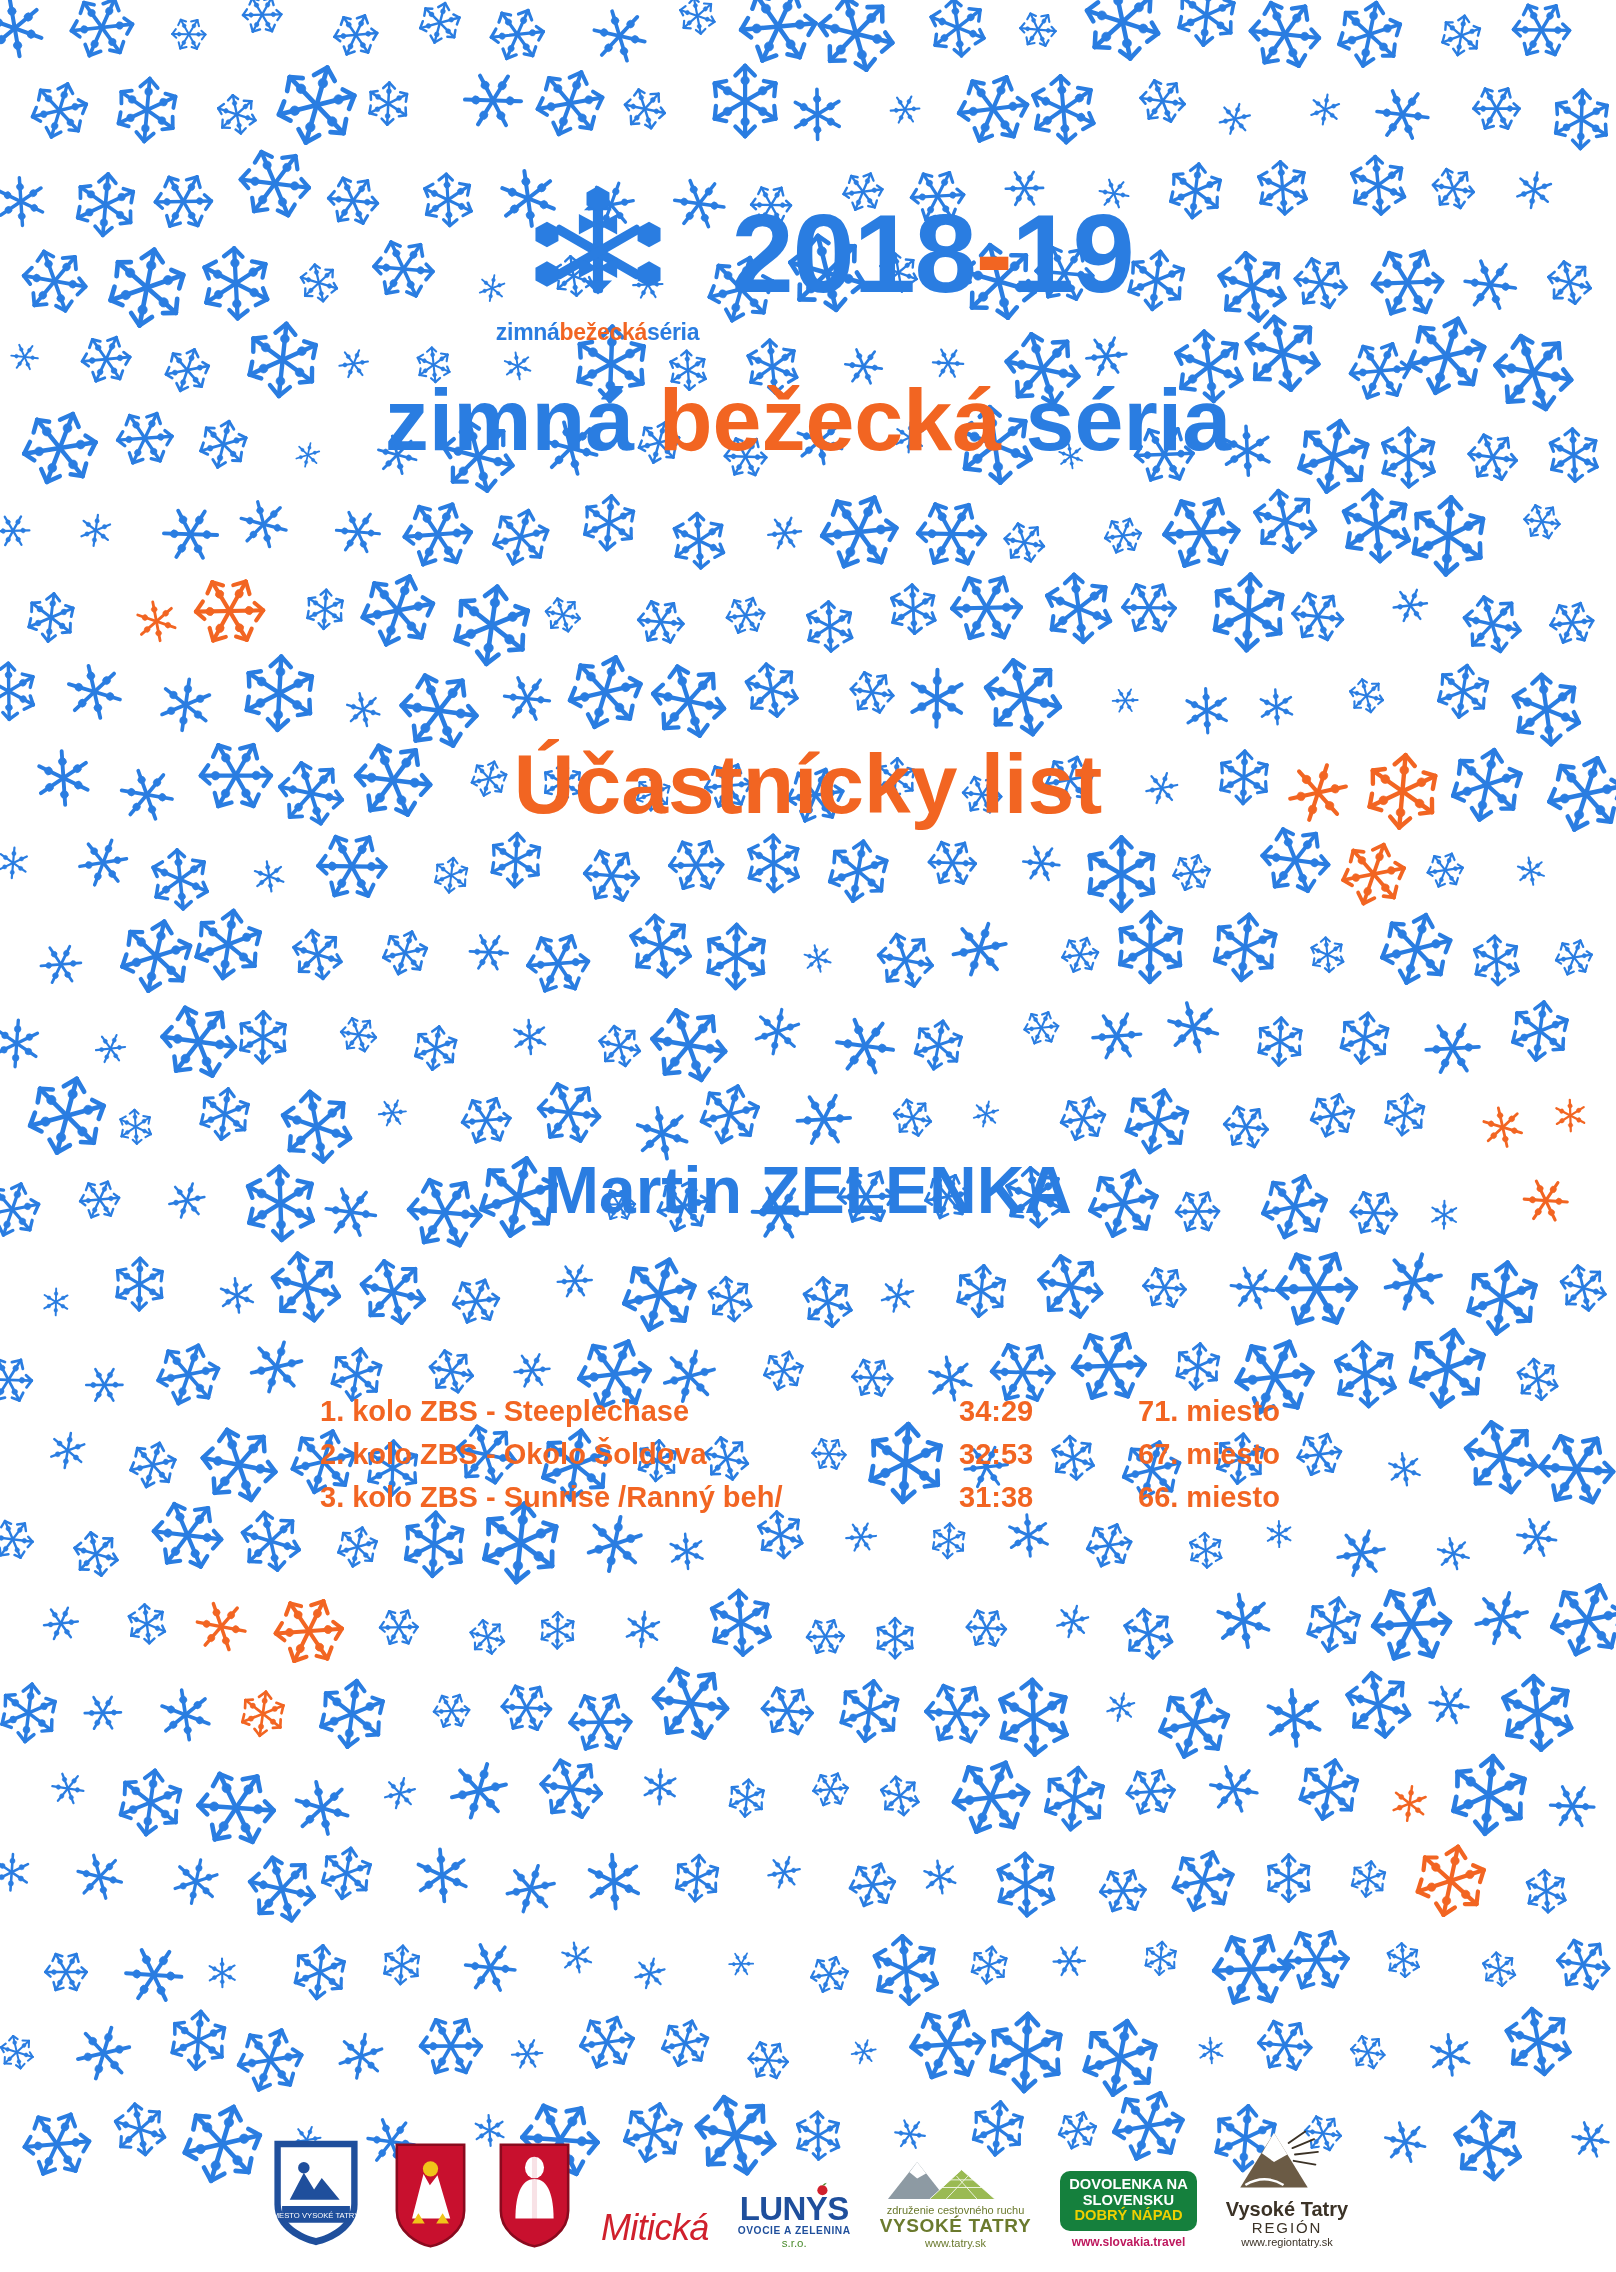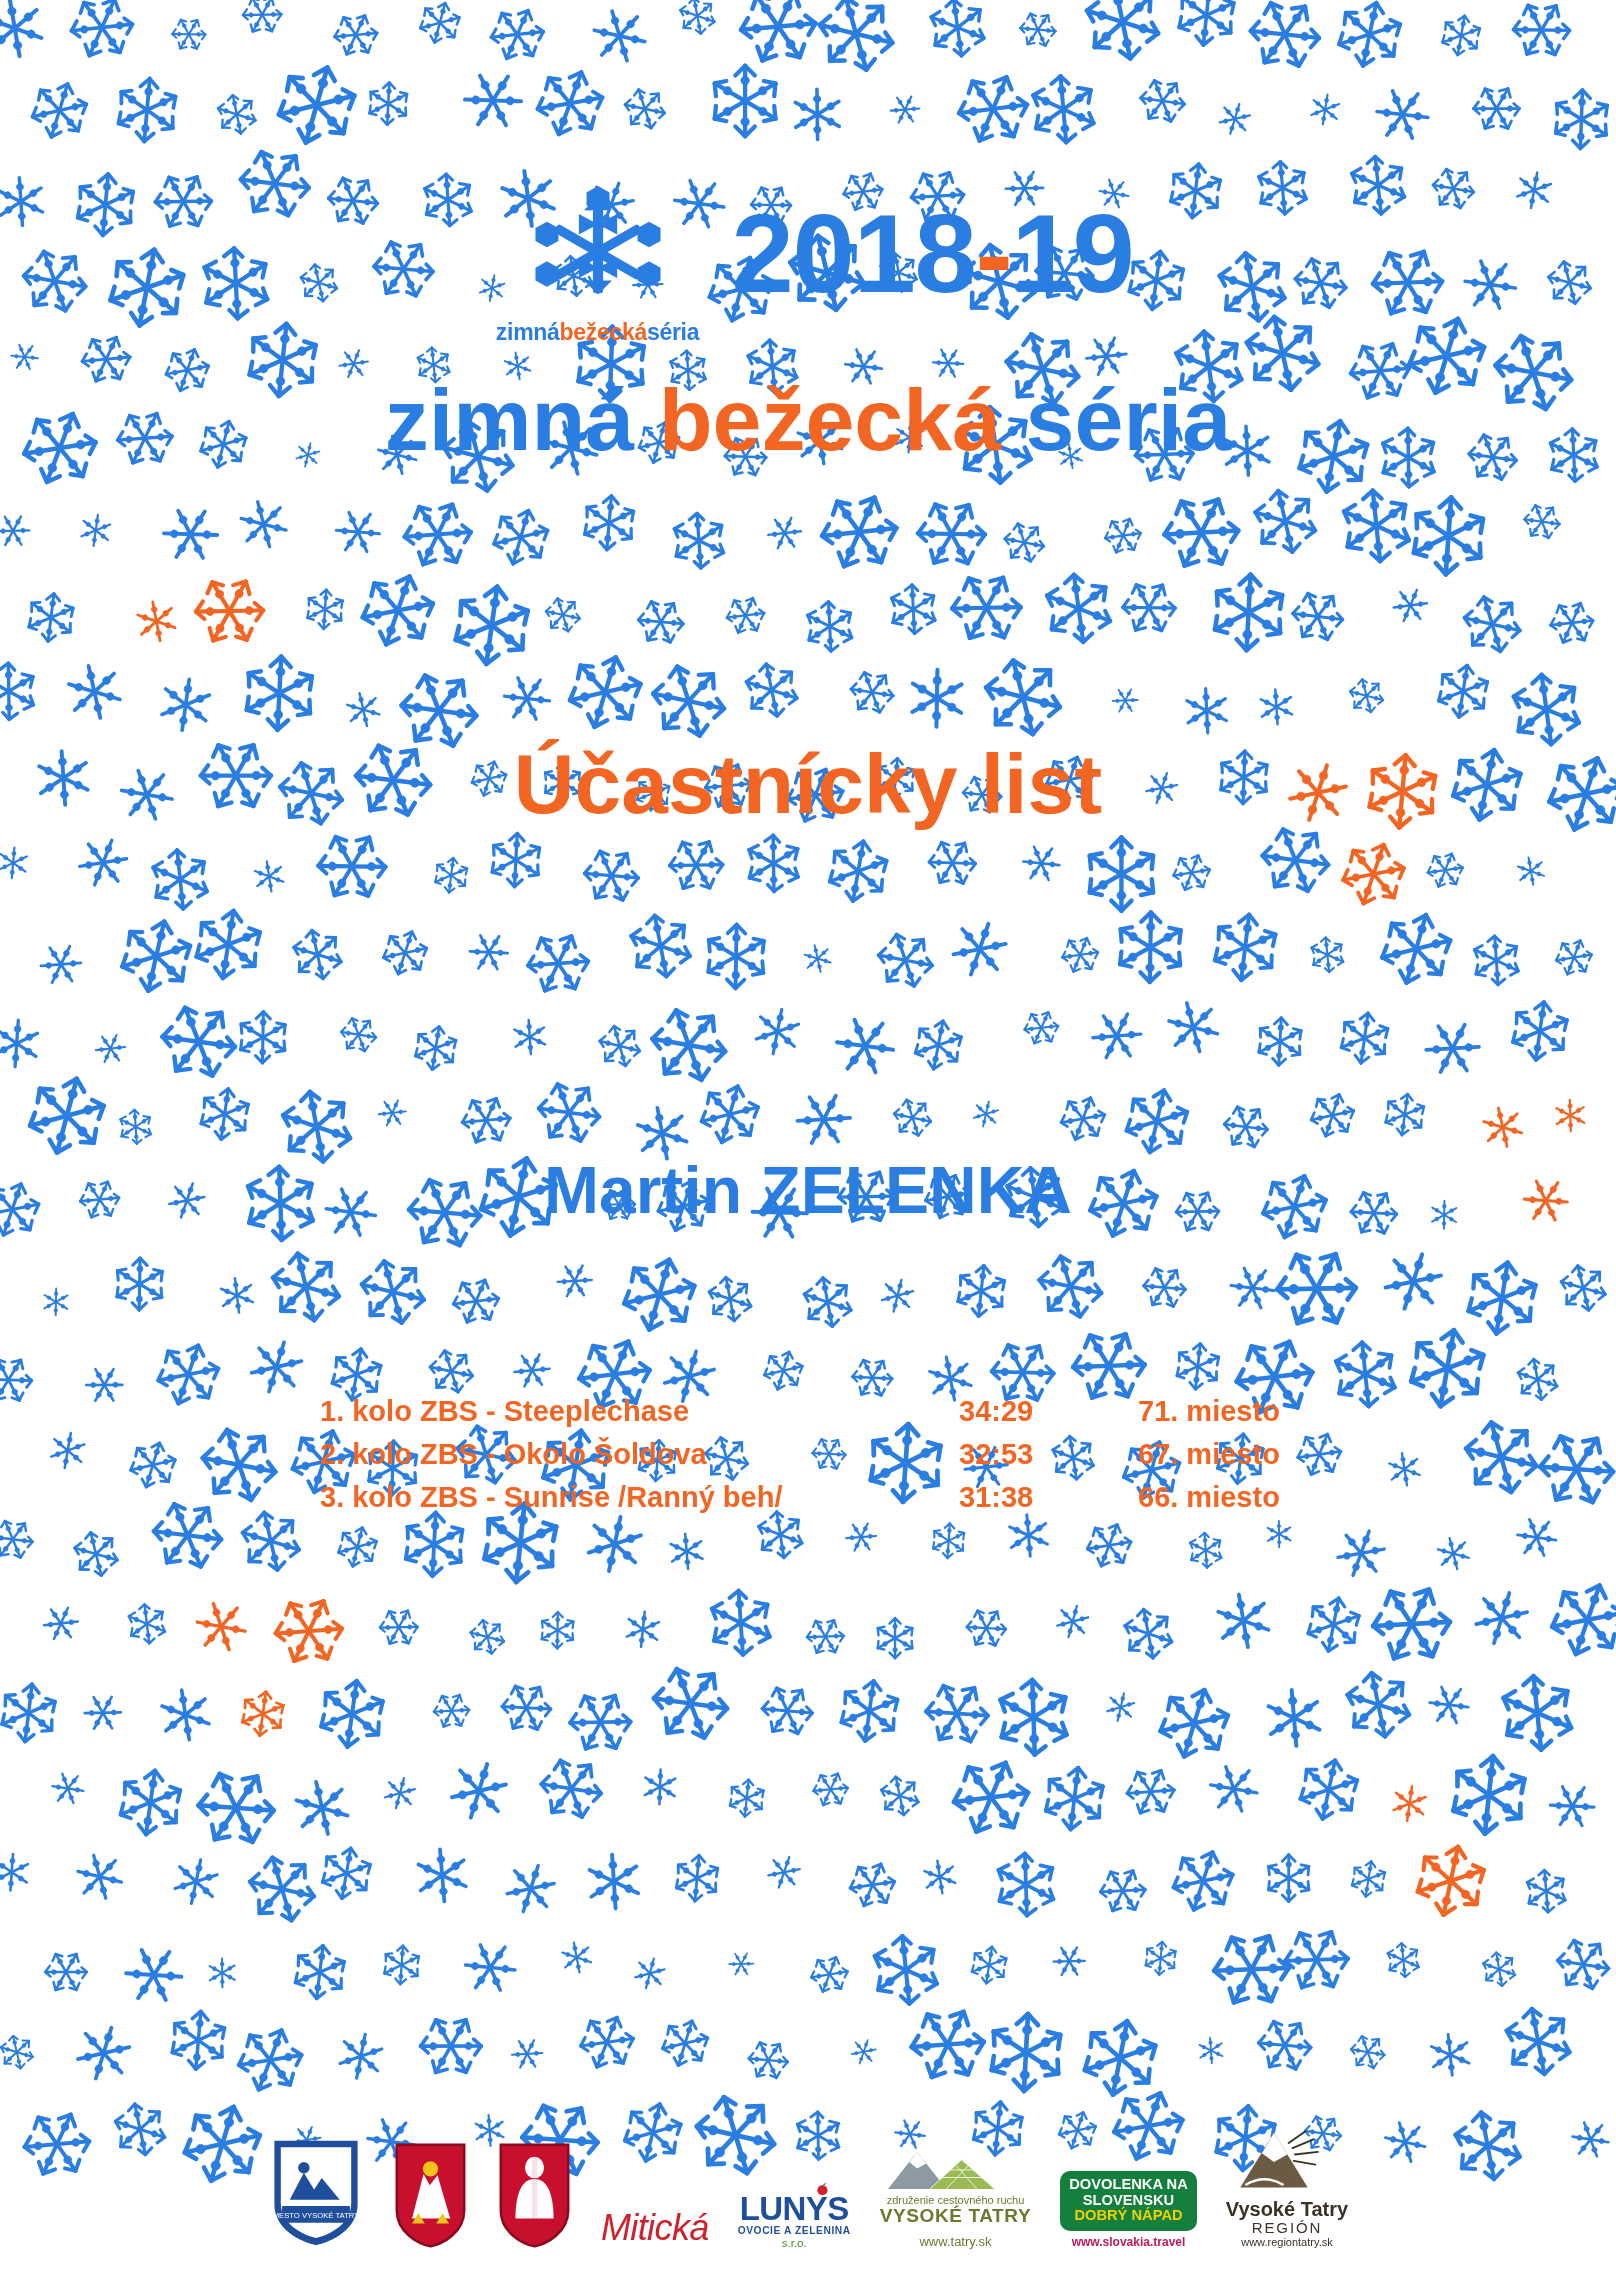--- a/index.html
+++ b/index.html
@@ -196,24 +196,24 @@
     line-height: 1.1;
   }
   .tatry-main {
     font-size: 19px;
     font-weight: bold;
     color: #6b7a2e;
     letter-spacing: 0.6px;
     line-height: 1.1;
   }
   .tatry-url {
-    font-size: 13px;
+    font-size: 11px;
     color: #6b7a2e;
     line-height: 1.1;
-    margin-top: 8px;
+    margin-top: 0;
   }
   .slovakia-box {
     background: #15803d;
     padding: 6.4px 9px 7.7px 9px;
     text-align: center;
     border-radius: 10px;
   }
   .slovakia-l1 {
     font-size: 14.7px;
     font-weight: bold;

